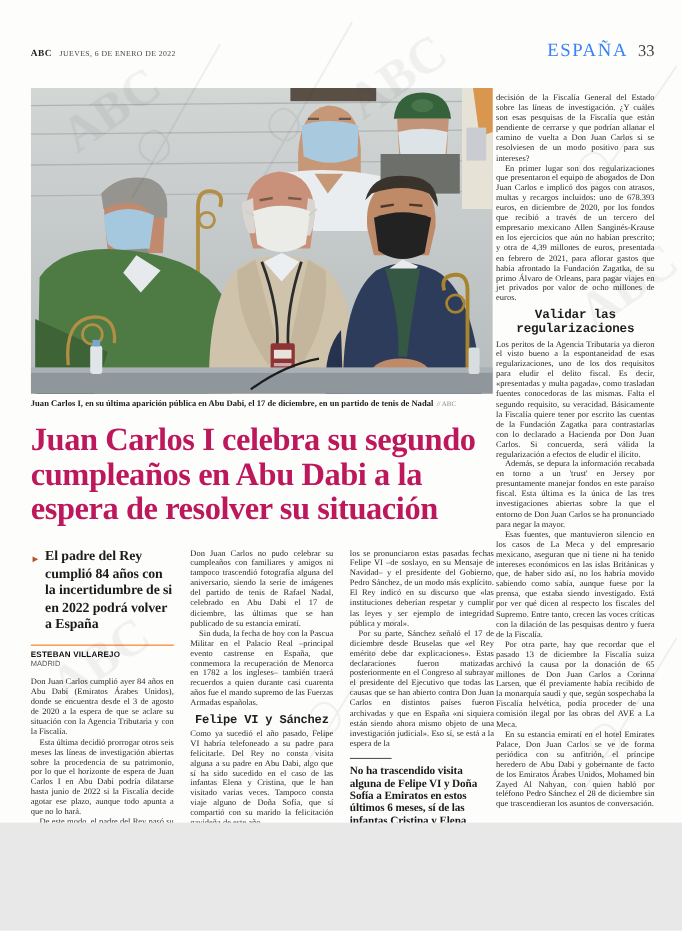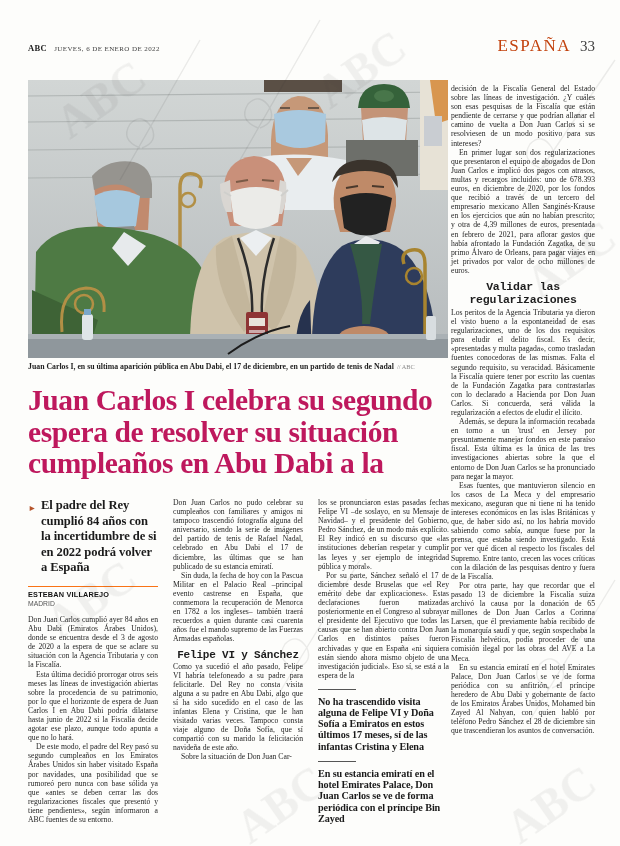--- a/index.html
+++ b/index.html
@@ -1,30 +1,30 @@
 <!DOCTYPE html>
 <html lang="es"><head>
 <meta charset="utf-8">
 <style>
   html,body { margin:0; padding:0; background:#e8e8e8; }
   .page {
-    position:relative; width:620px; height:846px; margin:0 auto;
+    position:relative; width:620px; height:748px; margin:0 auto;
     background:#fdfdfb; overflow:hidden;
     font-family:"Liberation Serif", serif; color:#1e1e1e;
   }
   
   .watermarks { position:absolute; inset:0; pointer-events:none; z-index:5; }
   
   .pg-header {
     position:absolute; top:36px; left:28px; right:25px;
     display:flex; justify-content:space-between; align-items:baseline; z-index:2;
   }
   .brand { font-weight:bold; font-size:8.5px; letter-spacing:.4px; color:#222; }
   .hdr-date { font-size:7px; letter-spacing:.4px; color:#444; margin-left:7px; }
-  .section-name { font-size:17px; letter-spacing:1.5px; color:#c2410c; }
+  .section-name { font-size:17px; letter-spacing:1.5px; color:#3b82f6; }
   .page-number { font-size:15px; color:#404040; margin-left:9px; }
   
   .photo { position:absolute; left:28px; top:80px; width:420px; height:278px; z-index:1; }
   .photo svg { display:block; }
   .caption {
     position:absolute; left:28px; top:362px; width:420px; z-index:2;
     font-size:7.8px; font-weight:bold; line-height:9.5px; color:#1d1d1d;
   }
   .credit { font-weight:normal; font-size:6.3px; color:#8a8a8a; margin-left:3px; }
   
@@ -179,22 +179,22 @@
       <path d="M200 274 Q230 252 262 246" fill="none" stroke="#1c1c1c" stroke-width="2"></path>
     </svg>
   </div>
 
   <div class="caption">
     <span>Juan Carlos I, en su última aparición pública en Abu Dabi, el 17 de diciembre, en un partido de tenis de Nadal</span><span class="credit">// ABC</span>
   </div>
 
   <h1 class="headline" style="margin:0;">
     <span>Juan Carlos I celebra su segundo</span>
+    <span>cumpleaños en Abu Dabi a la</span>
     <span>espera de resolver su situación</span>
-    <span>cumpleaños en Abu Dabi a la</span>
   </h1>
 
   <div class="cols">
 
     <div>
       <div class="standfirst">
         <span class="lead-arrow">►</span>
         <span>El padre del Rey cumplió 84 años con la incertidumbre de si en 2022 podrá volver a España</span>
       </div>
       <div class="byline">
@@ -219,21 +219,21 @@
           <p>Sobre la situación de Don Juan Car-</p>
         </div>
     </div>
 
     <div>
       <div class="copy">
           <p>los se pronunciaron estas pasadas fechas Felipe VI –de soslayo, en su Mensaje de Navidad– y el presidente del Gobierno, Pedro Sánchez, de un modo más explícito. El Rey indicó en su discurso que «las instituciones deberían respetar y cumplir las leyes y ser ejemplo de integridad pública y moral».</p>
           <p>Por su parte, Sánchez señaló el 17 de diciembre desde Bruselas que «el Rey emérito debe dar explicaciones». Estas declaraciones fueron matizadas posteriormente en el Congreso al subrayar el presidente del Ejecutivo que todas las causas que se han abierto contra Don Juan Carlos en distintos países fueron archivadas y que en España «ni siquiera están siendo ahora mismo objeto de una investigación judicial». Eso sí, se está a la espera de la</p>
         </div>
       <hr class="callout-rule">
-      <div class="callout">No ha trascendido visita alguna de Felipe VI y Doña Sofía a Emiratos en estos últimos 17 meses, sí de las infantas Cristina y Elena</div>
+      <div class="callout">No ha trascendido visita alguna de Felipe VI y Doña Sofía a Emiratos en estos últimos 6 meses, sí de las infantas Cristina y Elena</div>
       <hr class="callout-rule">
       <div class="callout">En su estancia emiratí en el hotel Emirates Palace, Don Juan Carlos se ve de forma periódica con el príncipe Bin Zayed</div>
     </div>
   </div>
 
   <div class="col4">
     <div class="copy">
         <p>decisión de la Fiscalía General del Estado sobre las líneas de investigación. ¿Y cuáles son esas pesquisas de la Fiscalía que están pendiente de cerrarse y que podrían allanar el camino de vuelta a Don Juan Carlos si se resolviesen de un modo positivo para sus intereses?</p>
         <p>En primer lugar son dos regularizaciones que presentaron el equipo de abogados de Don Juan Carlos e implicó dos pagos con atrasos, multas y recargos incluidos: uno de 678.393 euros, en diciembre de 2020, por los fondos que recibió a través de un tercero del empresario mexicano Allen Sanginés-Krause en los ejercicios que aún no habían prescrito; y otra de 4,39 millones de euros, presentada en febrero de 2021, para aflorar gastos que había afrontado la Fundación Zagatka, de su primo Álvaro de Orleans, para pagar viajes en jet privados por valor de ocho millones de euros.</p>
       </div>

